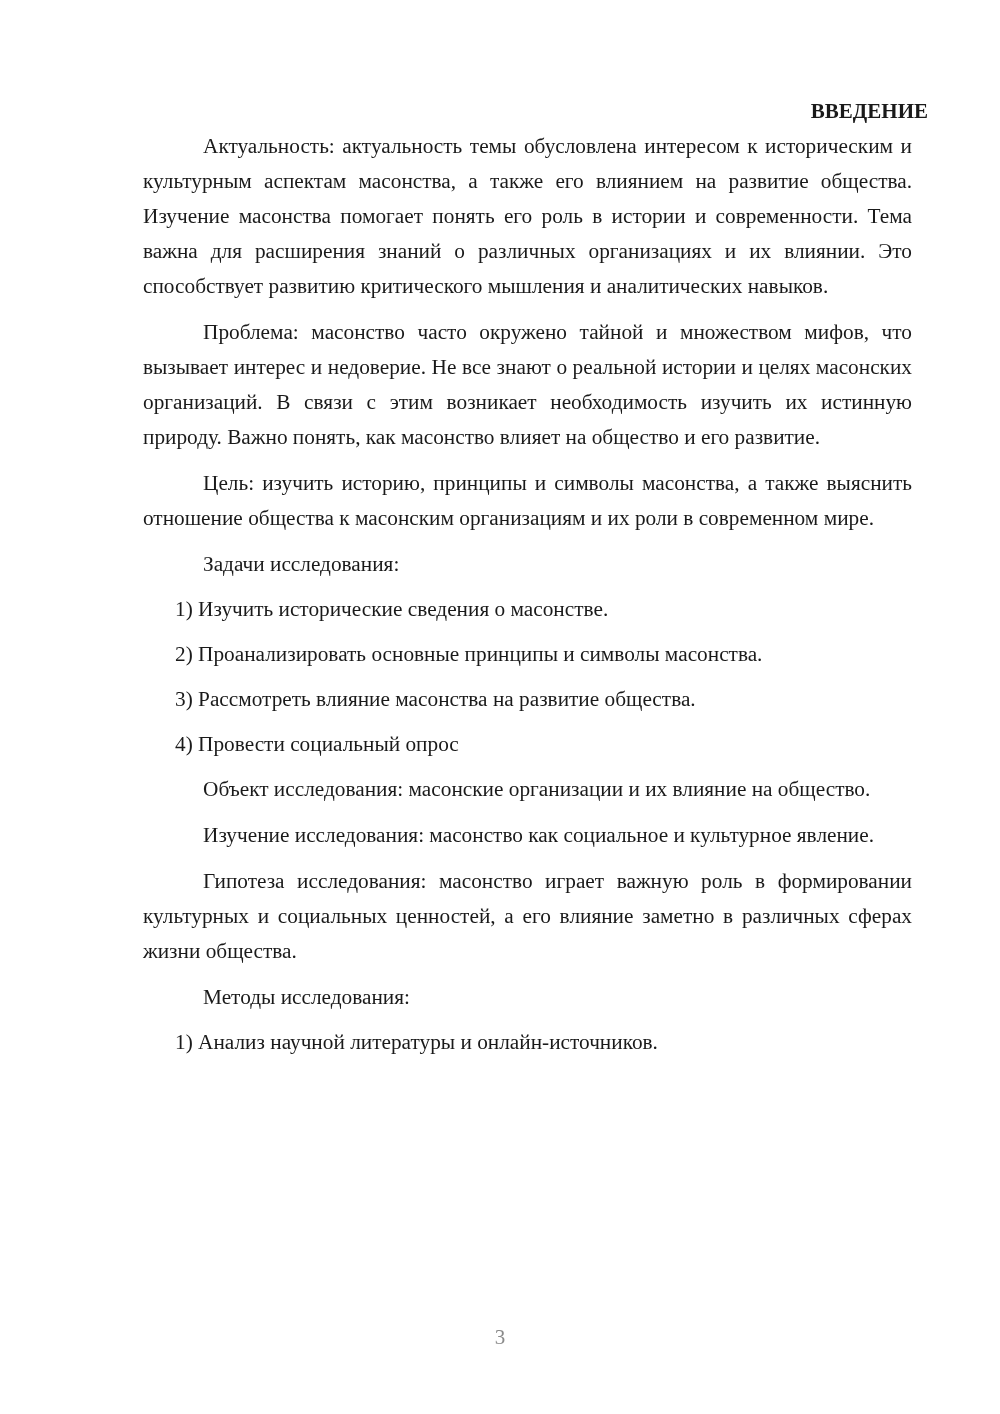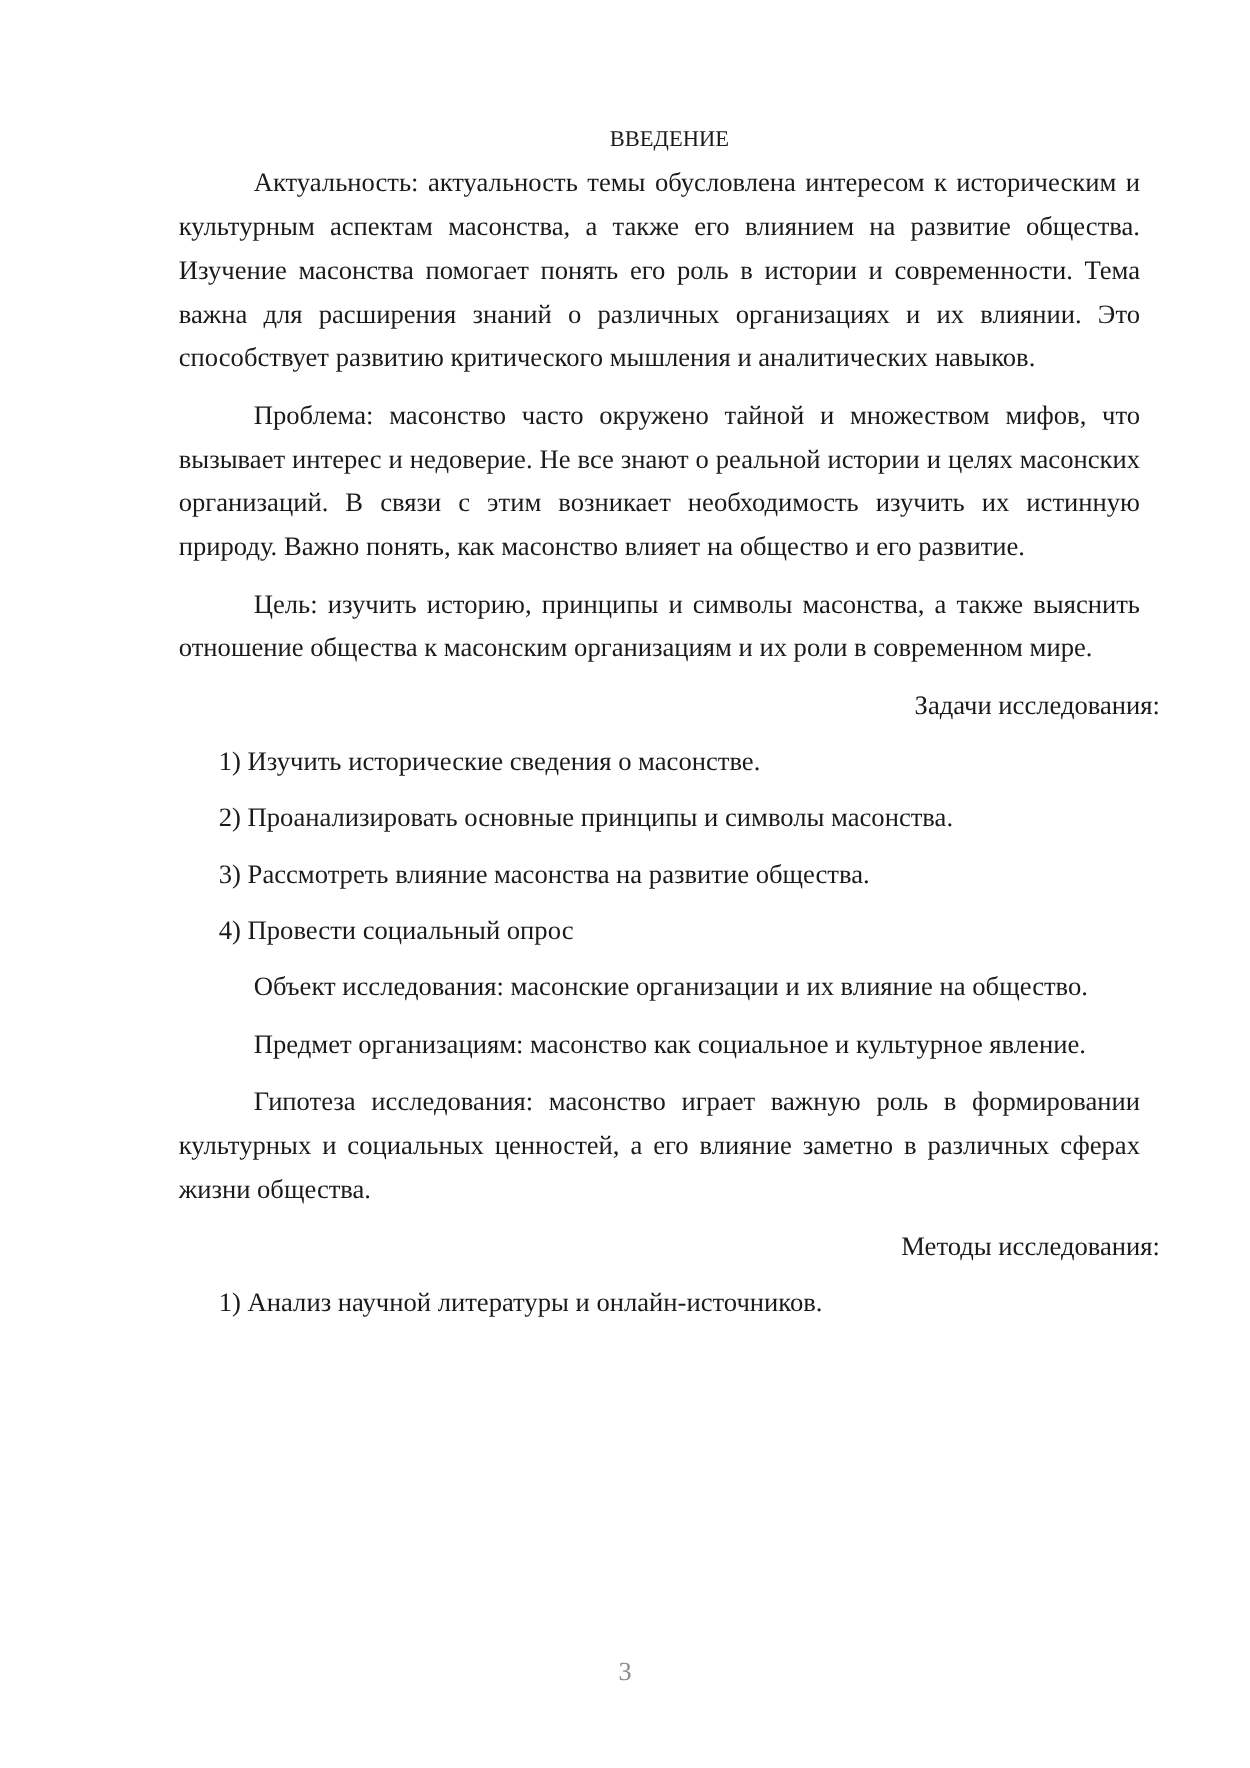--- a/index.html
+++ b/index.html
@@ -17,36 +17,35 @@
     }
     .page {
       position: absolute;
       left: 143px;
       top: 94px;
       width: 785px;
       font-size: 21.3px;
       line-height: 35px;
     }
     .title {
-      text-align: center;
-      font-weight: normal;
-      font-size: 18px;
+      text-align: right;
+      font-weight: bold;
+      font-size: 21px;
       line-height: 35px;
       margin: 0 0 0 0;
       height: 35px;
     }
     .para {
       text-align: justify;
       text-indent: 60px;
       margin: 0 16px 11px 0;
     }
     .label-line {
       text-indent: 60px;
       margin: 0 0 10px 0;
-      text-align: right;
     }
     .list-item {
       padding-left: 32px;
       margin: 0 0 10px 0;
     }
     .page-number {
       position: absolute;
       left: 0;
       width: 1000px;
       top: 1325px;
@@ -70,21 +69,21 @@
 
   <p class="label-line">Задачи исследования:</p>
 
   <p class="list-item">1) Изучить исторические сведения о масонстве.</p>
   <p class="list-item">2) Проанализировать основные принципы и символы масонства.</p>
   <p class="list-item">3) Рассмотреть влияние масонства на развитие общества.</p>
   <p class="list-item">4) Провести социальный опрос</p>
 
   <p class="para">Объект исследования: масонские организации и их влияние на общество.</p>
 
-  <p class="para">Предмет организациям: масонство как социальное и культурное явление.</p>
+  <p class="para">Изучение исследования: масонство как социальное и культурное явление.</p>
 
   <p class="para">Гипотеза исследования: масонство играет важную роль в формировании культурных и социальных ценностей, а его влияние заметно в различных сферах жизни общества.</p>
 
   <p class="label-line">Методы исследования:</p>
 
   <p class="list-item">1) Анализ научной литературы и онлайн-источников.</p>
 </div>
 
 <div class="page-number">3</div>
 

